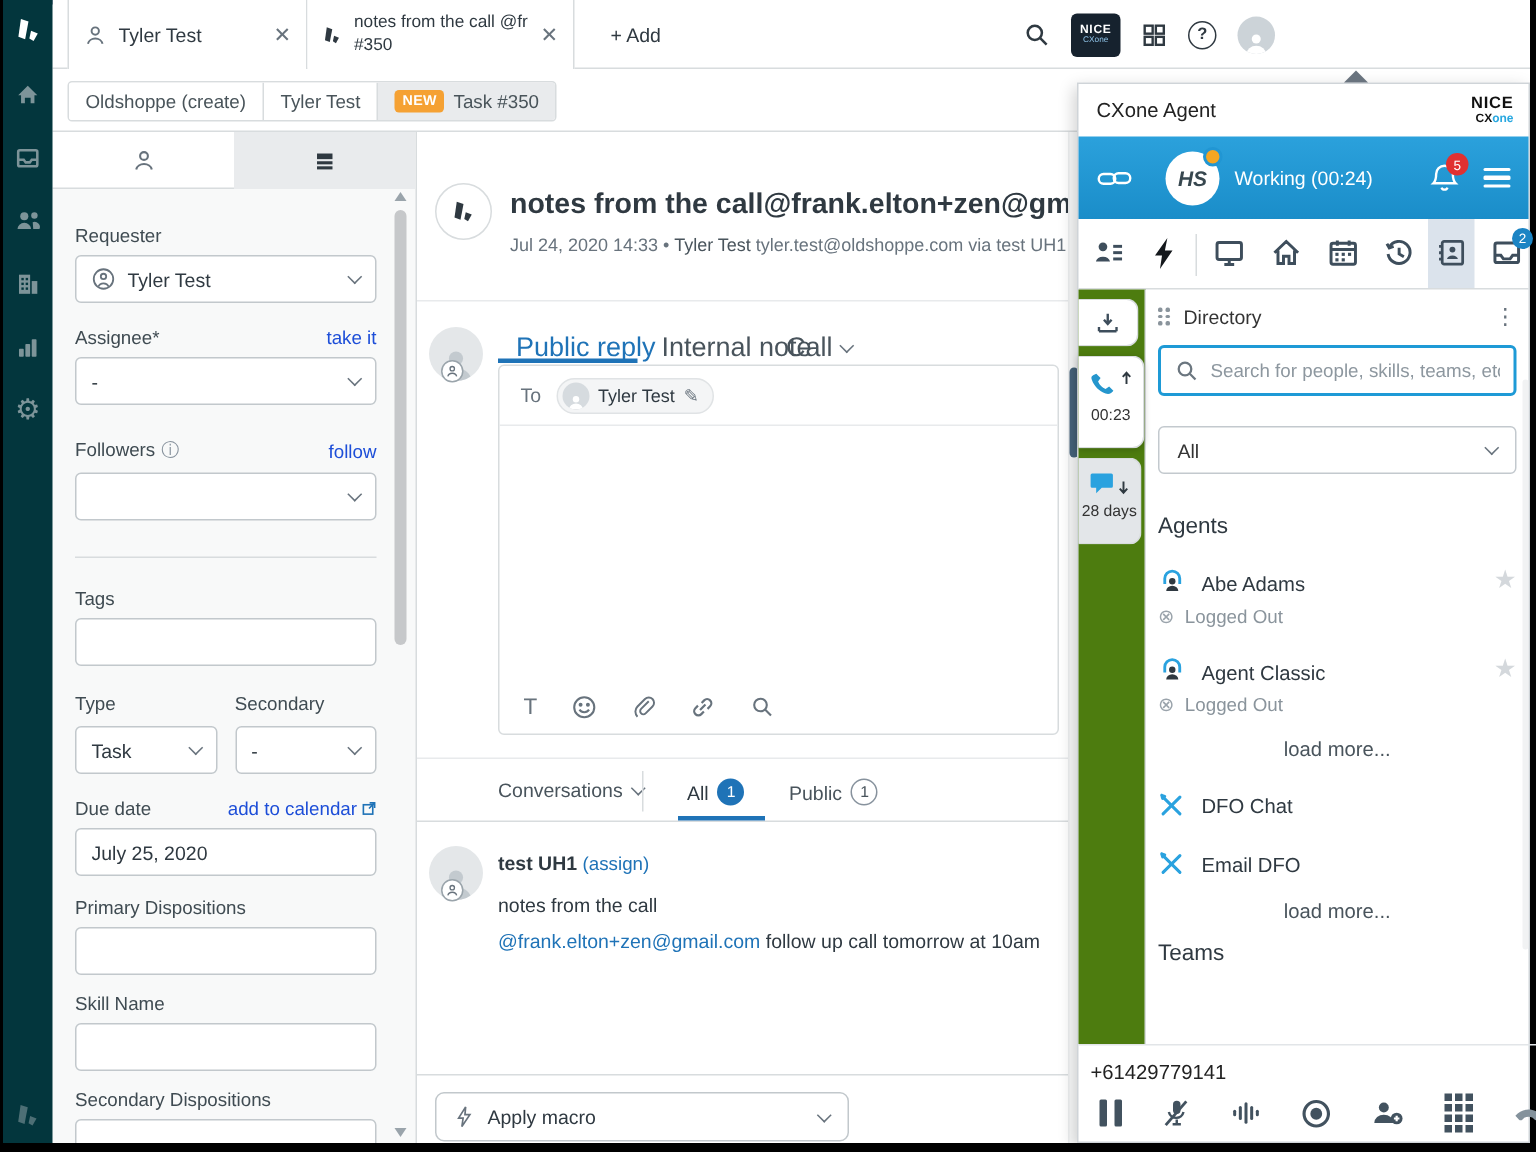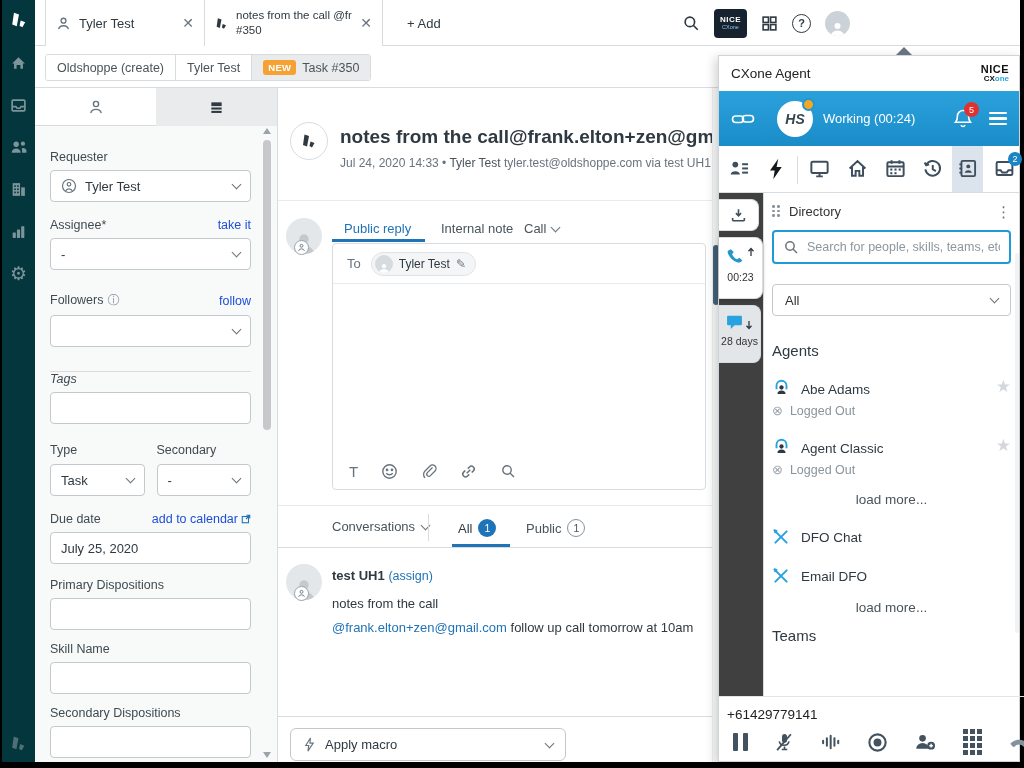--- a/index.html
+++ b/index.html
@@ -63,21 +63,21 @@
   .f-row { display:flex; justify-content:space-between; align-items:center; }
   .f-label { font-size:12.5px; color:#3f4b52; }
   .f-link { font-size:12.5px; color:#1d4ed8; cursor:pointer; display:flex; align-items:center; gap:3px; }
   .select, .tinput { margin-top:6px; height:32px; background:#fff; border:1px solid #c2c8cc; border-radius:4px;
             display:flex; align-items:center; padding:0 10px; font-size:13px; color:#2f3941; cursor:pointer; position:relative; }
   .tinput input { border:none; outline:none; width:100%; font-size:13px; font-family:inherit; color:#2f3941; background:transparent; }
   .chev { width:7px; height:7px; border-right:1.5px solid #68737d; border-bottom:1.5px solid #68737d;
           transform:rotate(45deg); margin-left:auto; margin-top:-3px; flex:none; }
   .sel-person { color:#68737d; margin-right:8px; display:flex; }
   .divider-h { border-top:1px solid #d8dcde; margin:24px 0 0 0; }
-  .mt16{margin-top:16px;} .mt20{font-style:italic;} .mt22{margin-top:22px;} .mt12{margin-top:12px;} .mt14{margin-top:14px;}
+  .mt16{margin-top:16px;} .mt20{margin-top:20px;} .mt22{margin-top:22px;} .mt12{margin-top:12px;} .mt14{margin-top:14px;}
   .two-col { display:flex; gap:12px; }
   .two-col > div { flex:1; }
   .info-glyph { color:#87929d; font-size:12px; margin-left:4px; }
   
   .props-sb { position:absolute; right:5px; top:40px; bottom:4px; width:10px; }
   .sb-arrow { position:absolute; left:1px; width:0; height:0; border-left:4px solid transparent; border-right:4px solid transparent; }
   .sb-up { top:0; border-bottom:6px solid #9aa4ab; }
   .sb-down { bottom:0; border-top:6px solid #9aa4ab; }
   .props-sb .thumb { position:absolute; left:1px; top:12px; width:8px; height:290px; background:#c6c8ca; border-radius:4px; }
 
@@ -88,21 +88,21 @@
   .t-title { left:62px; top:38px; width:372px; font-size:19px; font-weight:bold; color:#2f3941;
              white-space:nowrap; overflow:hidden; }
   .t-meta { left:62px; top:68px; width:374px; font-size:12px; color:#68737d; white-space:nowrap; overflow:hidden; }
   .t-meta .author { color:#49545c; }
   .hdr-line { left:0; top:112px; width:440px; border-top:1px solid #e8eaec; }
   .c-avatar { width:36px; height:36px; border-radius:50%; background:#e4e7e9; position:absolute;
               display:flex; align-items:flex-end; justify-content:center; overflow:hidden; }
   .c-avatar svg { color:#c3cacf; }
   .c-badge { position:absolute; width:15px; height:15px; border-radius:50%; background:#fff; border:1px solid #9aa4ab;
              display:flex; align-items:center; justify-content:center; color:#68737d; }
-  .etab { position:absolute; top:133px; font-size:13px; cursor:pointer; color:#49545c; display:flex; gap:6px; align-items:center; }
+  .etab { position:absolute; top:133px; font-size:18px; cursor:pointer; color:#49545c; display:flex; gap:6px; align-items:center; }
   .etab.active { color:#1f73b7; }
   .etab-underline { left:54px; top:151px; width:93px; height:3px; background:#1f73b7; }
   .editor { left:54px; top:155px; width:374px; height:247px; border:1px solid #d8dcde; border-radius:4px; background:#fff; }
   .to-row { height:40px; border-bottom:1px solid #e8eaec; display:flex; align-items:center; padding:0 14px; gap:10px; }
   .to-label { font-size:13px; color:#68737d; }
   .to-pill { height:24px; border:1px solid #e0e3e5; background:#f4f5f6; border-radius:12px; display:flex;
              align-items:center; gap:6px; padding:0 9px 0 3px; cursor:pointer; }
   .to-pill .mini-av { width:18px; height:18px; border-radius:50%; background:#d6dbdf; display:flex; align-items:flex-end; justify-content:center; overflow:hidden; color:#fff; }
   .to-pill .name { font-size:12px; color:#2f3941; }
   .pencil { font-size:12px; color:#68737d; }
@@ -148,21 +148,21 @@
                 color:#fff; font-size:9px; display:flex; align-items:center; justify-content:center; }
   .burger { margin-left:16px; cursor:pointer; }
   .burger div { width:18px; height:2.5px; background:#fff; margin:3px 0; border-radius:1px; }
   .cx-toolbar { height:47px; border-bottom:1px solid #d8dcde; position:relative; color:#3e4e5c; }
   .cxt-ic { position:absolute; top:12px; cursor:pointer; }
   .cxt-div { position:absolute; left:78px; top:10px; height:28px; border-left:1px solid #d8dcde; }
   .cxt-sel { position:absolute; left:233px; top:0; width:31px; height:46px; background:#dbe3ec; }
   .badge-blue { position:absolute; width:14px; height:14px; border-radius:50%; background:#1b84c4; color:#fff;
                 font-size:9px; display:flex; align-items:center; justify-content:center; }
   .cx-body { position:absolute; left:0; top:137px; width:300px; height:503px; display:flex; }
-  .strip { width:45px; background:#404040; border-right:1px solid #d8dcde; position:relative; }
+  .strip { width:45px; background:#4d7c0f; border-right:1px solid #d8dcde; position:relative; }
   .strip-card { position:absolute; left:0; background:#fff; border:1px solid #d8dcde; border-left:none;
                 border-radius:0 8px 8px 0; display:flex; flex-direction:column; align-items:center; cursor:pointer; }
   .card-dl { top:6px; width:40px; height:32px; justify-content:center; color:#3e4e5c; }
   .card-phone { top:44px; width:44px; height:62px; box-shadow:0 1px 4px rgba(0,0,0,.18); padding-top:9px; gap:5px; }
   .card-chat { top:112px; width:42px; height:58px; background:#e3e6e9; padding-top:8px; gap:5px; }
   .strip-timer { font-size:10.5px; color:#333; }
   .dir-content { flex:1; position:relative; padding:0 8px; overflow:hidden; }
   .dir-head { display:flex; align-items:center; margin-top:8px; height:20px; }
   .drag-dots { display:grid; grid-template-columns:3px 3px; gap:2px; margin-right:9px; cursor:grab; }
   .drag-dots i { width:2.5px; height:2.5px; background:#8a949c; border-radius:50%; }

